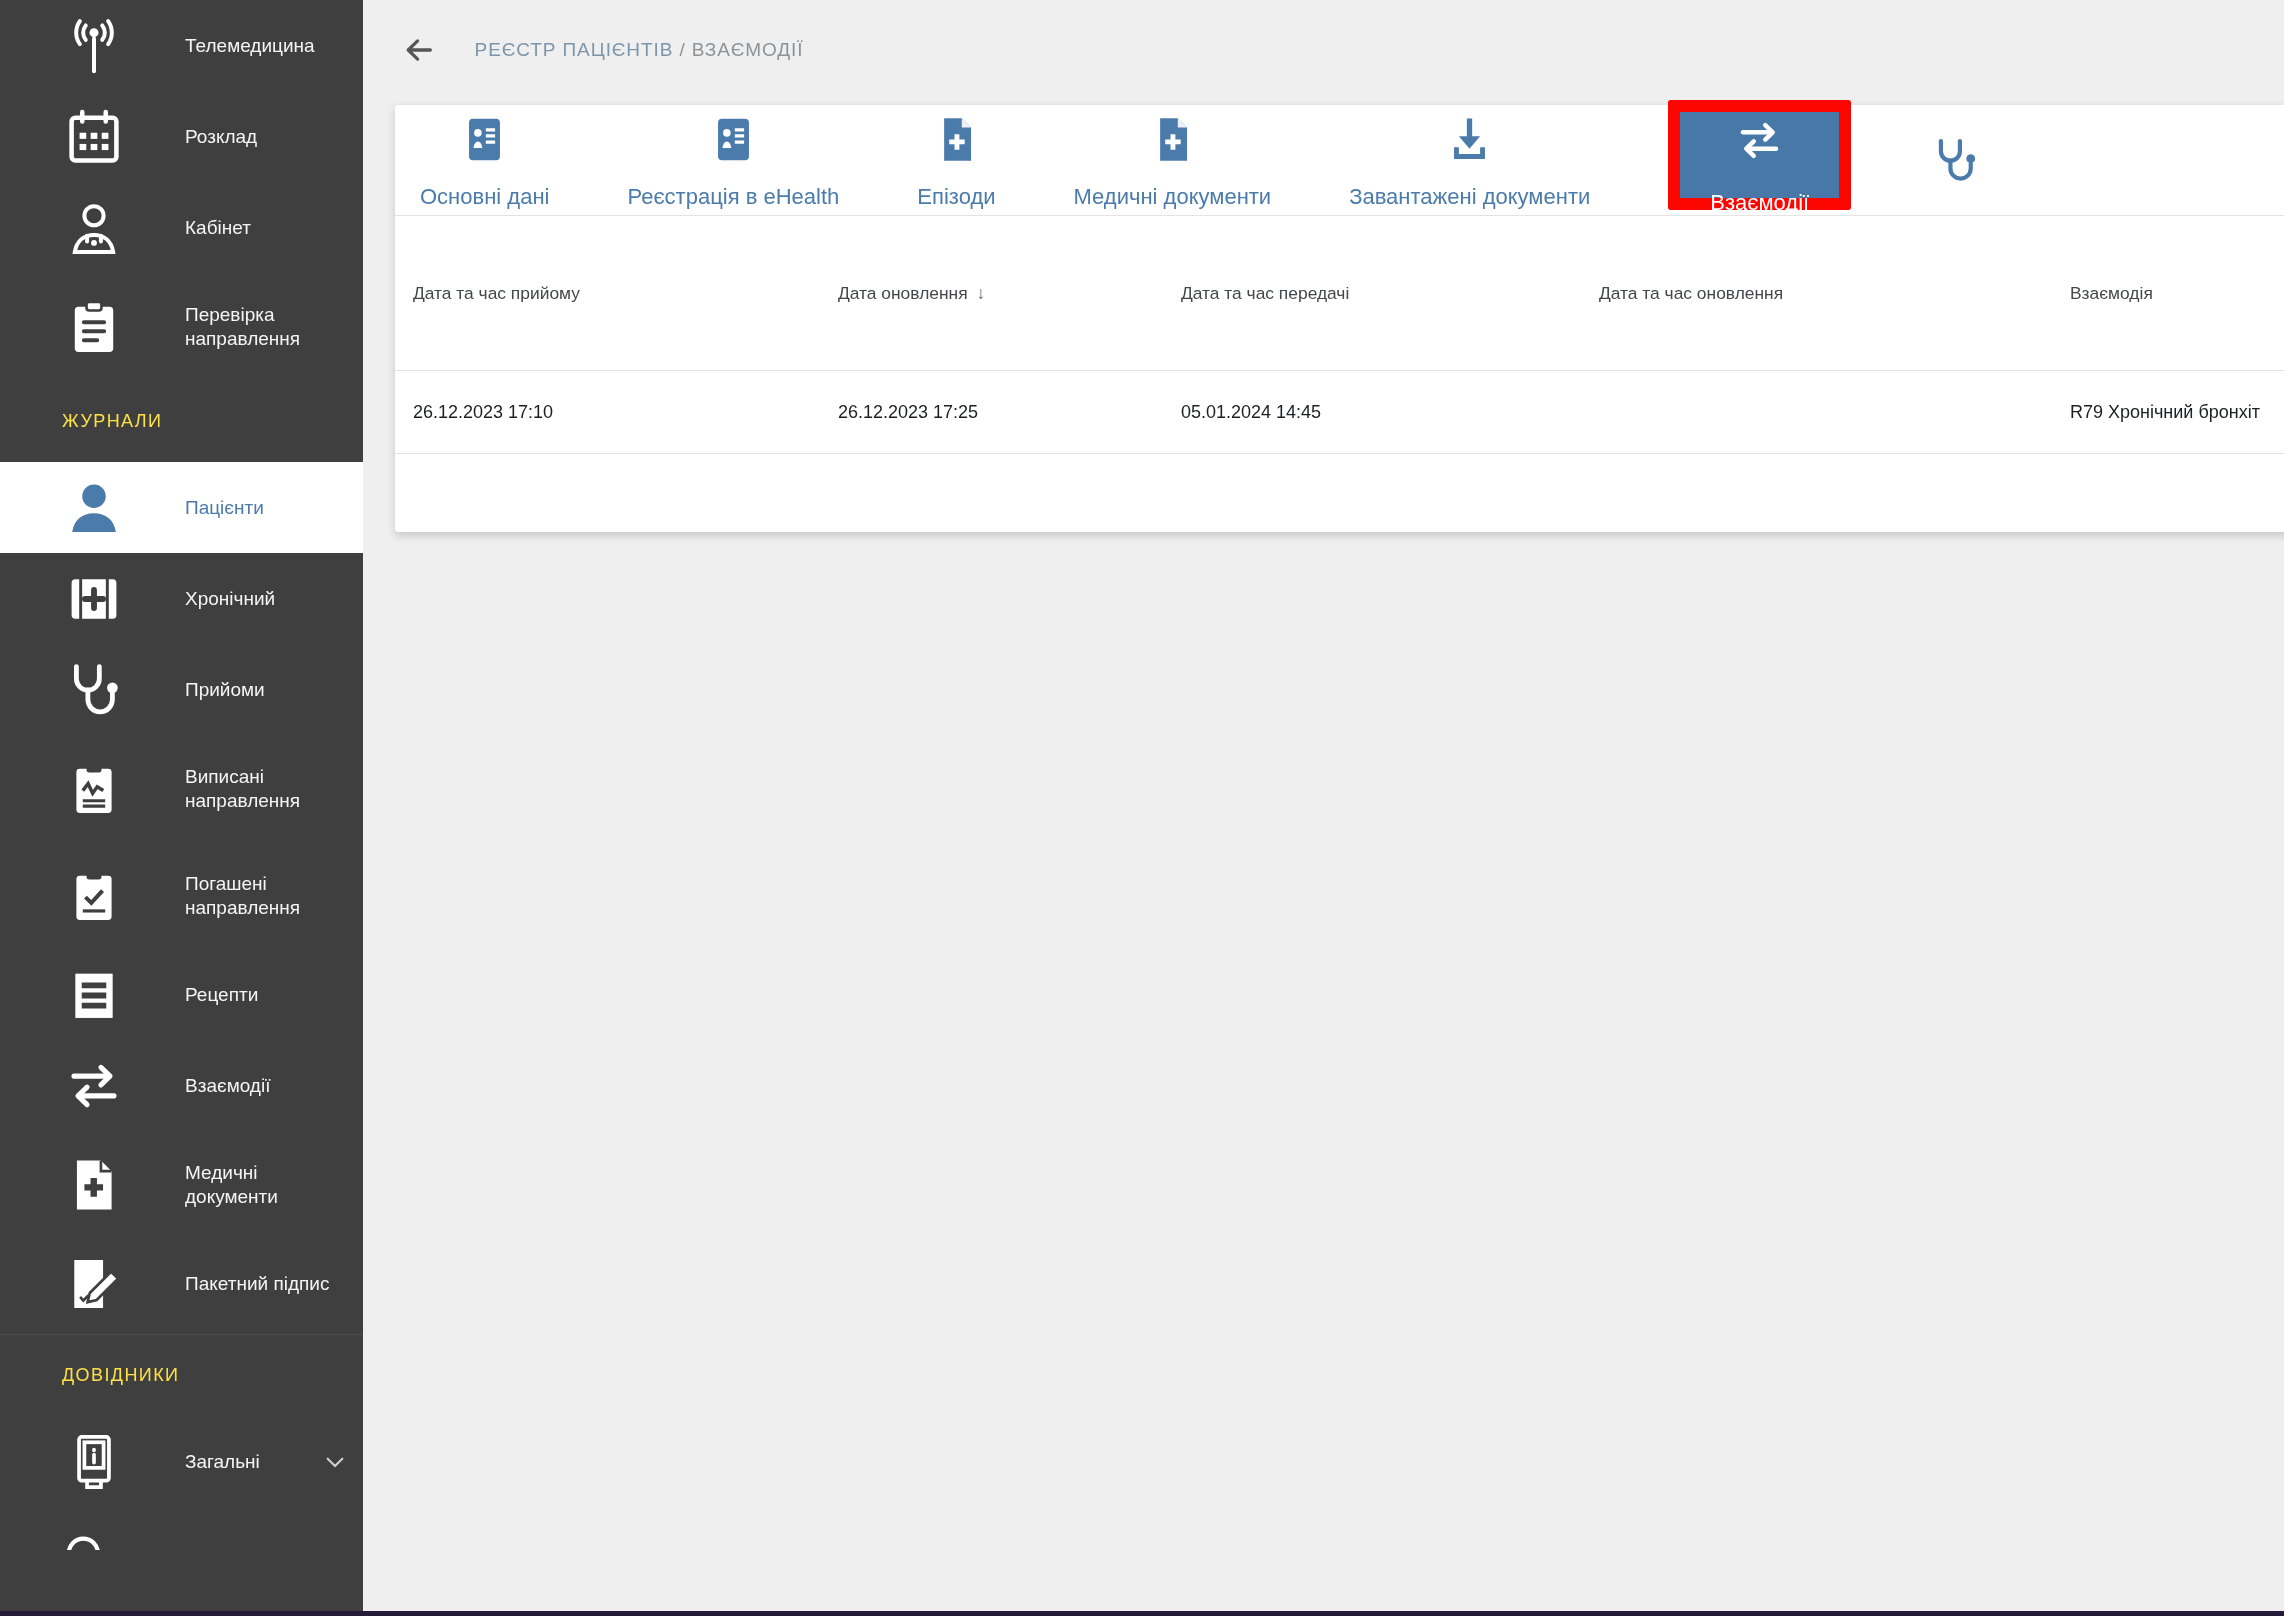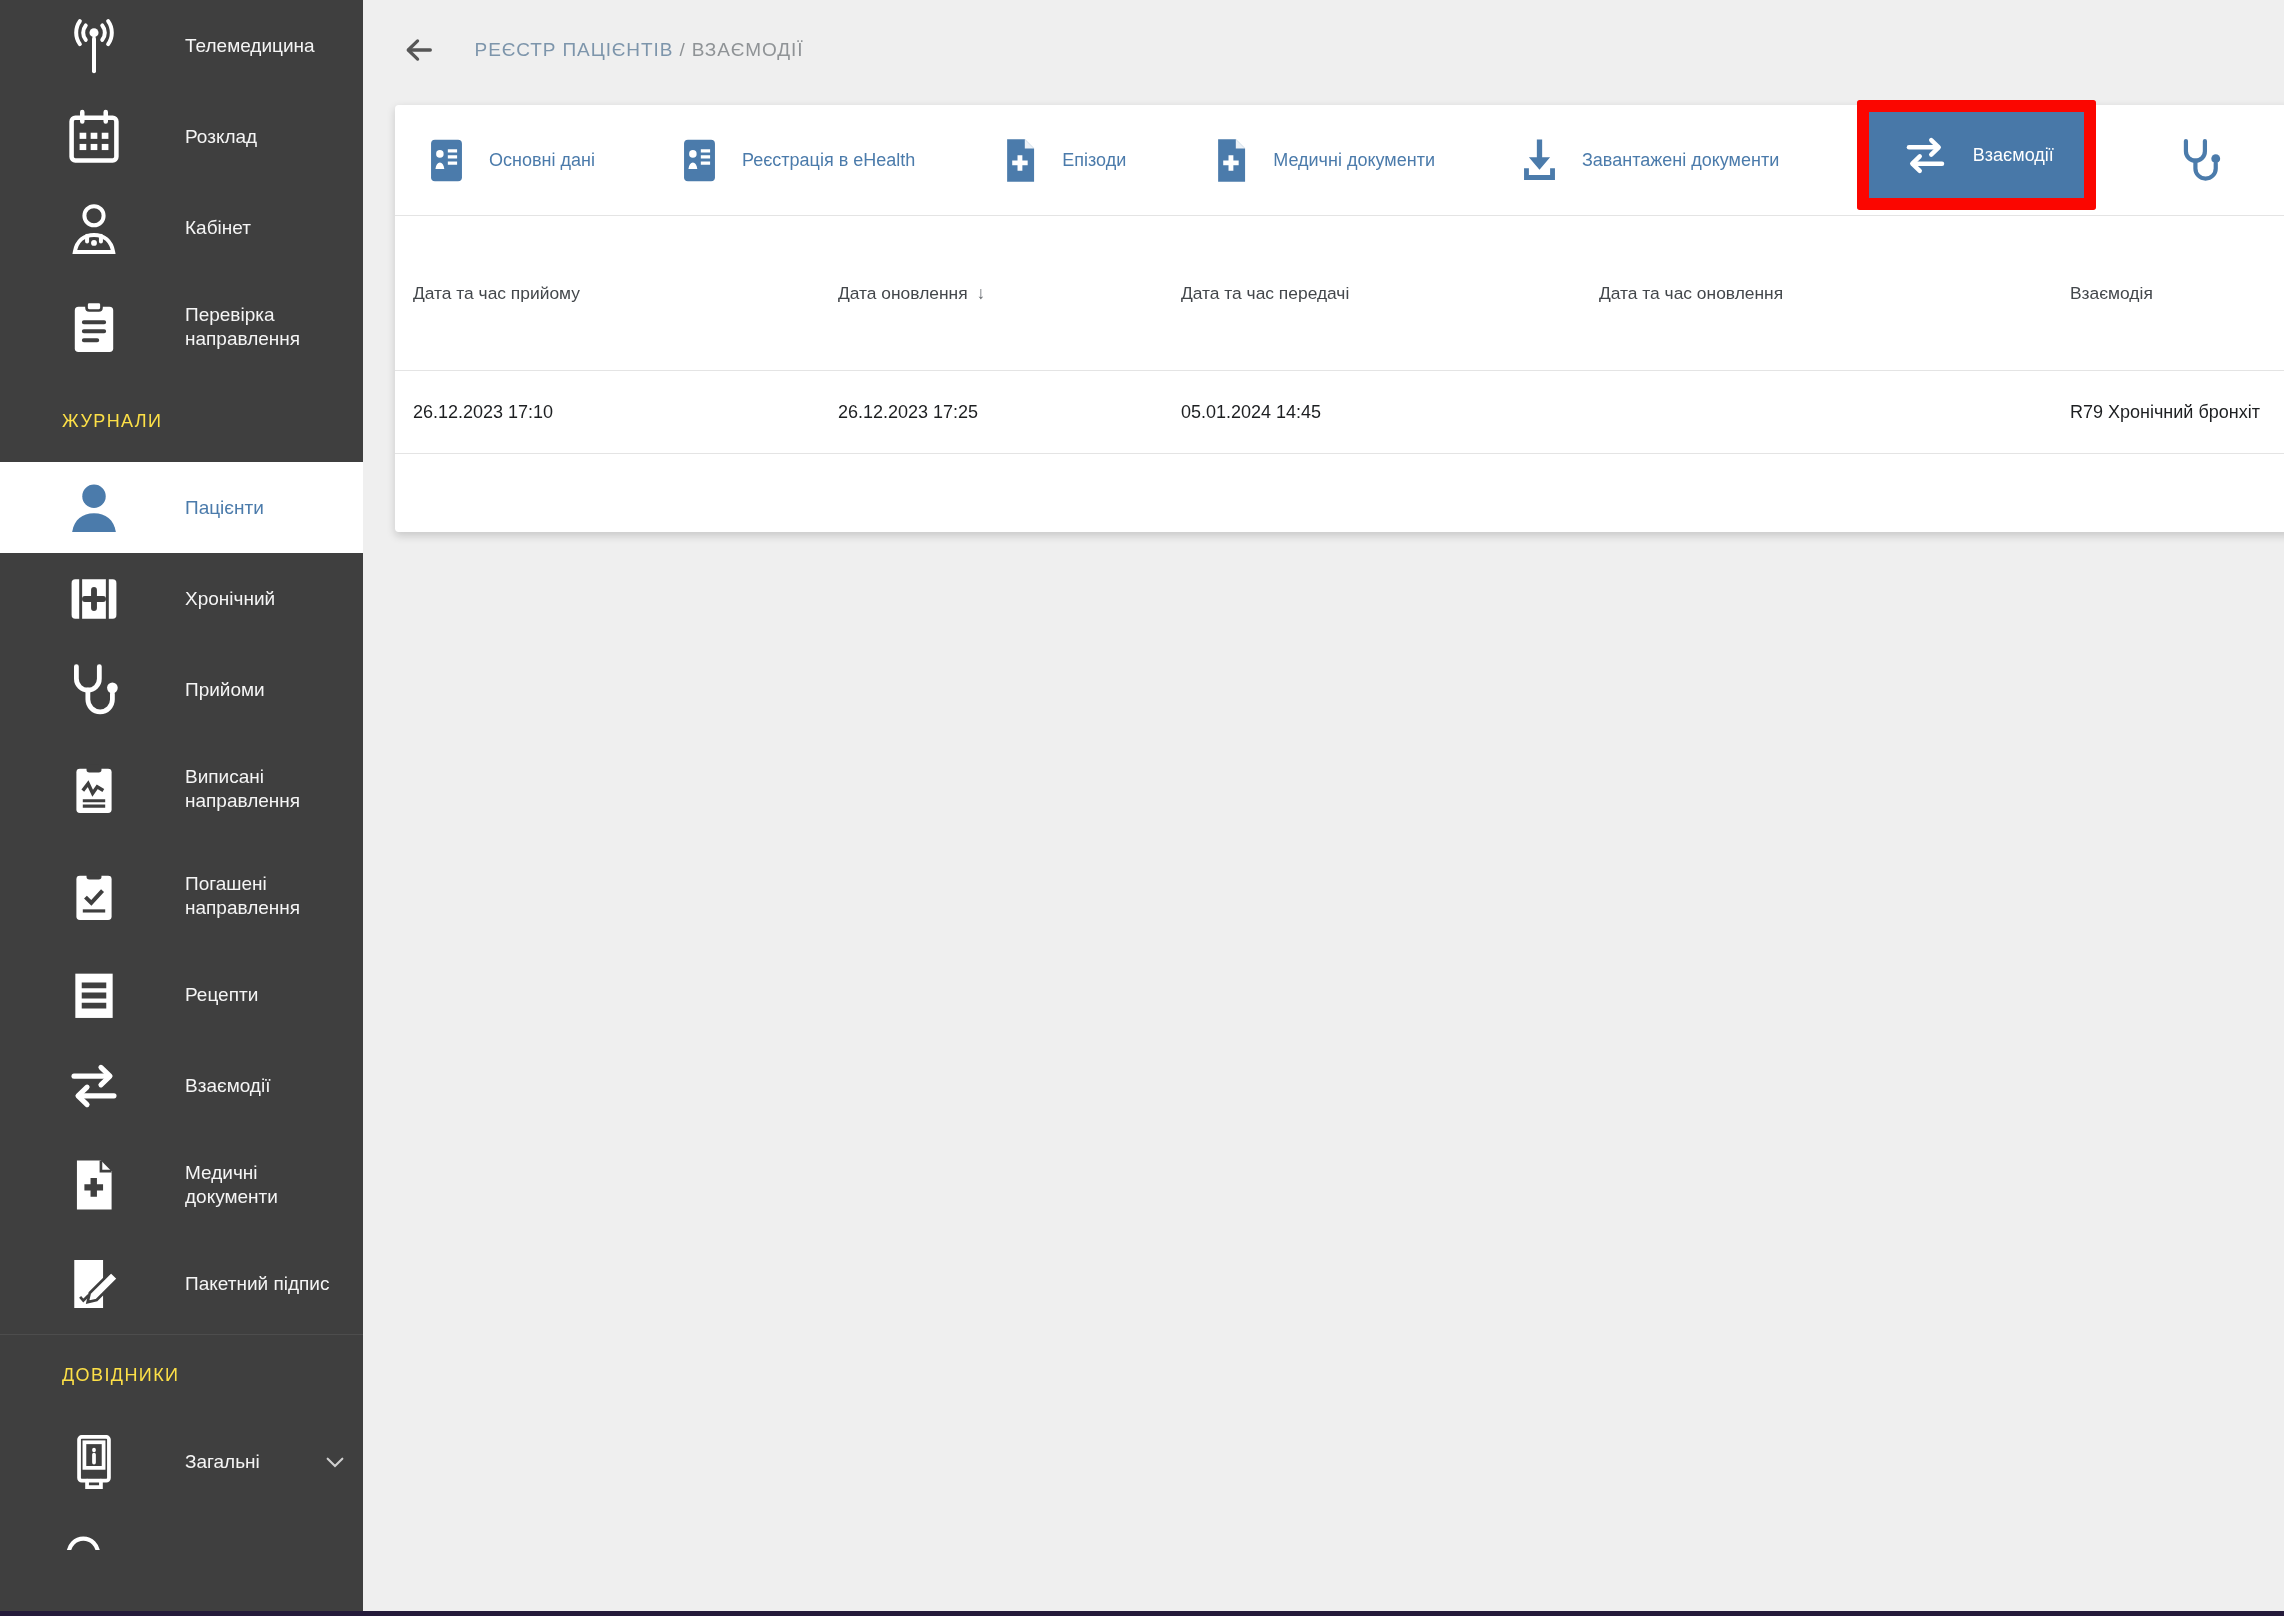--- a/index.html
+++ b/index.html
@@ -60,21 +60,21 @@
 
   
   .tabbar {
     position:relative; flex:0 0 96px;
     display:flex; align-items:center; gap:78px;
     padding:0 137px 0 25px;
     border-bottom:1.4px solid #e4e4e4;
   }
   .tab {
     display:flex; align-items:center; gap:16px;
-    color:#4b7bab; font-size:18px; white-space:nowrap; cursor:pointer;
+    color:#4b7bab; font-size:22px; white-space:nowrap; cursor:pointer;flex-direction:column;
   }
   .tab .ticon svg { width:53px; height:57px; }
   .redbox {
     position:relative; top:-4.6px;
     border:12.8px solid #fb0600; border-radius:2.7px; flex:0 0 auto;
   }
   .tab.active-tab {
     background:#4878a8; color:#ffffff;
     height:86px; padding:0 30px; gap:20.6px;
   }

